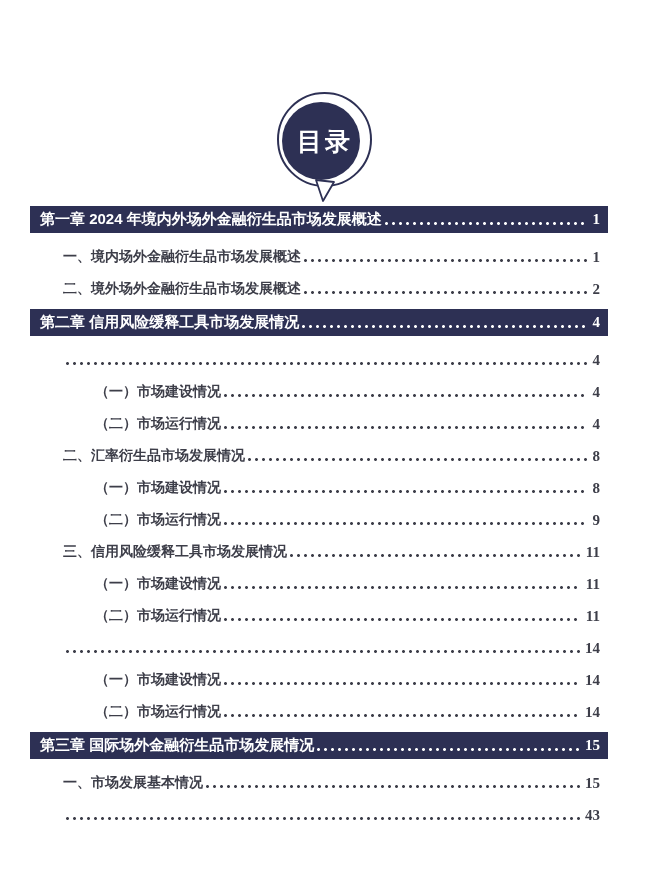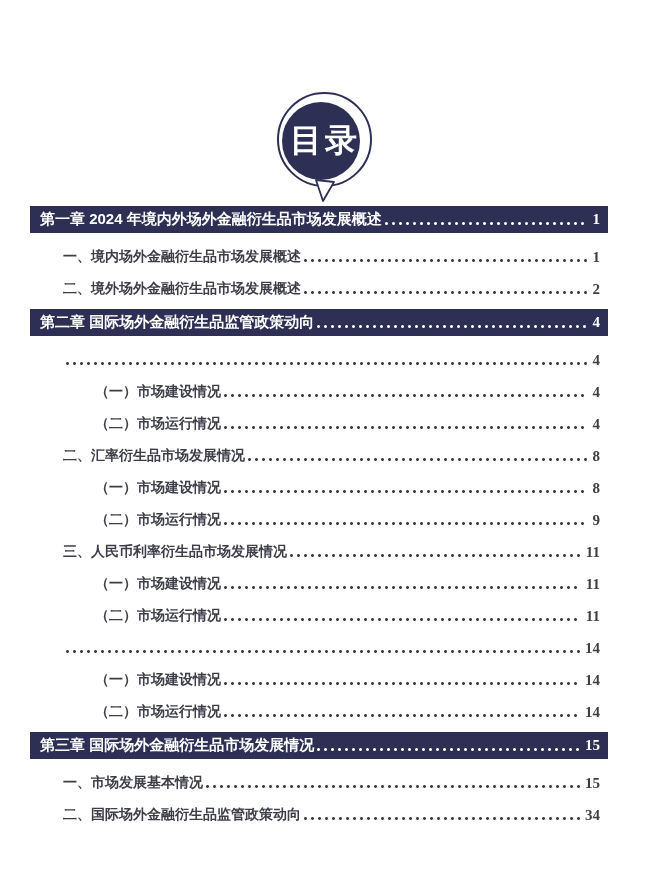--- a/index.html
+++ b/index.html
@@ -19,21 +19,21 @@
     box-sizing:border-box;
     background:#fff;
   }
   .disc{
     position:absolute;left:282px;top:102px;
     width:78px;height:78px;border-radius:50%;
     background:var(--navy);
     display:flex;align-items:center;justify-content:center;
   }
   .disc span{
-    color:#ffffff;font-size:32px;font-weight:bold;
+    color:#ffffff;font-size:25px;font-weight:bold;
     letter-spacing:3px;margin-left:8px;
   }
   .tail{position:absolute;left:310px;top:179px;}
   
   .toc{position:absolute;left:30px;top:202px;width:578px;}
   .row{
     display:flex;align-items:center;
     width:578px;box-sizing:border-box;
     font-weight:bold;
   }
@@ -90,21 +90,21 @@
     <span class="lbl">一、境内场外金融衍生品市场发展概述</span>
     <span class="leader"></span>
     <span class="pg">1</span>
   </div>
       <div class="row item1">
     <span class="lbl">二、境外场外金融衍生品市场发展概述</span>
     <span class="leader"></span>
     <span class="pg">2</span>
   </div>
       <div class="row chapter">
-    <span class="lbl">第二章 国际场外金融衍生品监管政策动向</span>
+    <span class="lbl">第二章 信用风险缓释工具市场发展情况</span>
     <span class="leader"></span>
     <span class="pg">4</span>
   </div>
       <div class="row item1">
     <span class="leader"></span>
     <span class="pg">4</span>
   </div>
       <div class="row item2">
     <span class="lbl">（一）市场建设情况</span>
     <span class="leader"></span>
@@ -124,21 +124,21 @@
     <span class="lbl">（一）市场建设情况</span>
     <span class="leader"></span>
     <span class="pg">8</span>
   </div>
       <div class="row item2">
     <span class="lbl">（二）市场运行情况</span>
     <span class="leader"></span>
     <span class="pg">9</span>
   </div>
       <div class="row item1">
-    <span class="lbl">三、人民币利率衍生品市场发展情况</span>
+    <span class="lbl">三、信用风险缓释工具市场发展情况</span>
     <span class="leader"></span>
     <span class="pg">11</span>
   </div>
       <div class="row item2">
     <span class="lbl">（一）市场建设情况</span>
     <span class="leader"></span>
     <span class="pg">11</span>
   </div>
       <div class="row item2">
     <span class="lbl">（二）市场运行情况</span>
@@ -163,19 +163,18 @@
     <span class="lbl">第三章 国际场外金融衍生品市场发展情况</span>
     <span class="leader"></span>
     <span class="pg">15</span>
   </div>
       <div class="row item1">
     <span class="lbl">一、市场发展基本情况</span>
     <span class="leader"></span>
     <span class="pg">15</span>
   </div>
       <div class="row item1">
-    <span class="lbl">二、国际场外金融衍生品监管政策动向</span>
     <span class="leader"></span>
-    <span class="pg">34</span>
+    <span class="pg">43</span>
   </div>
     </div>
 
 </div>
 
 </body></html>

